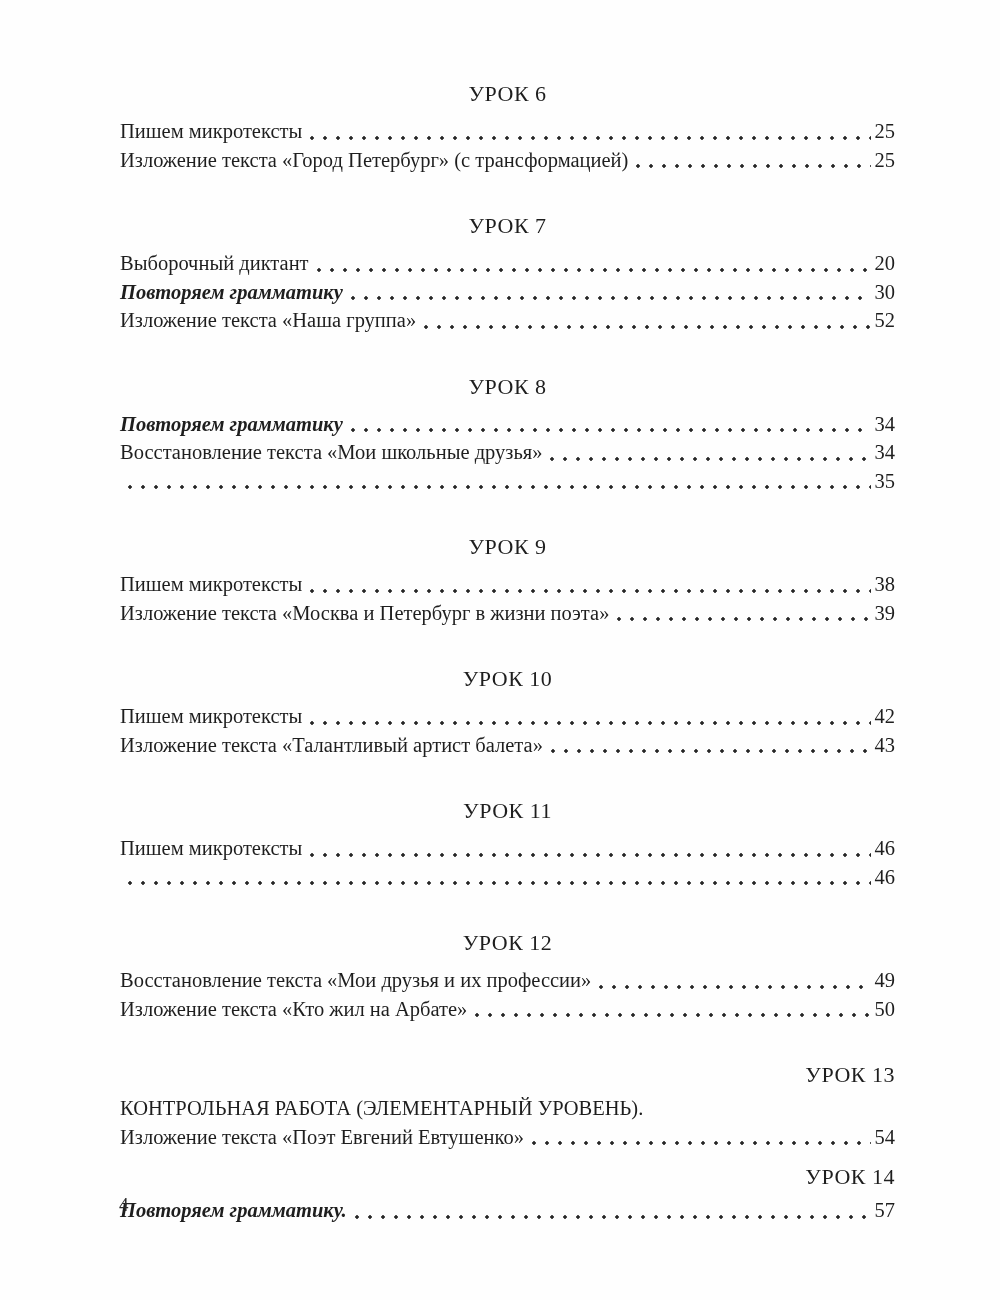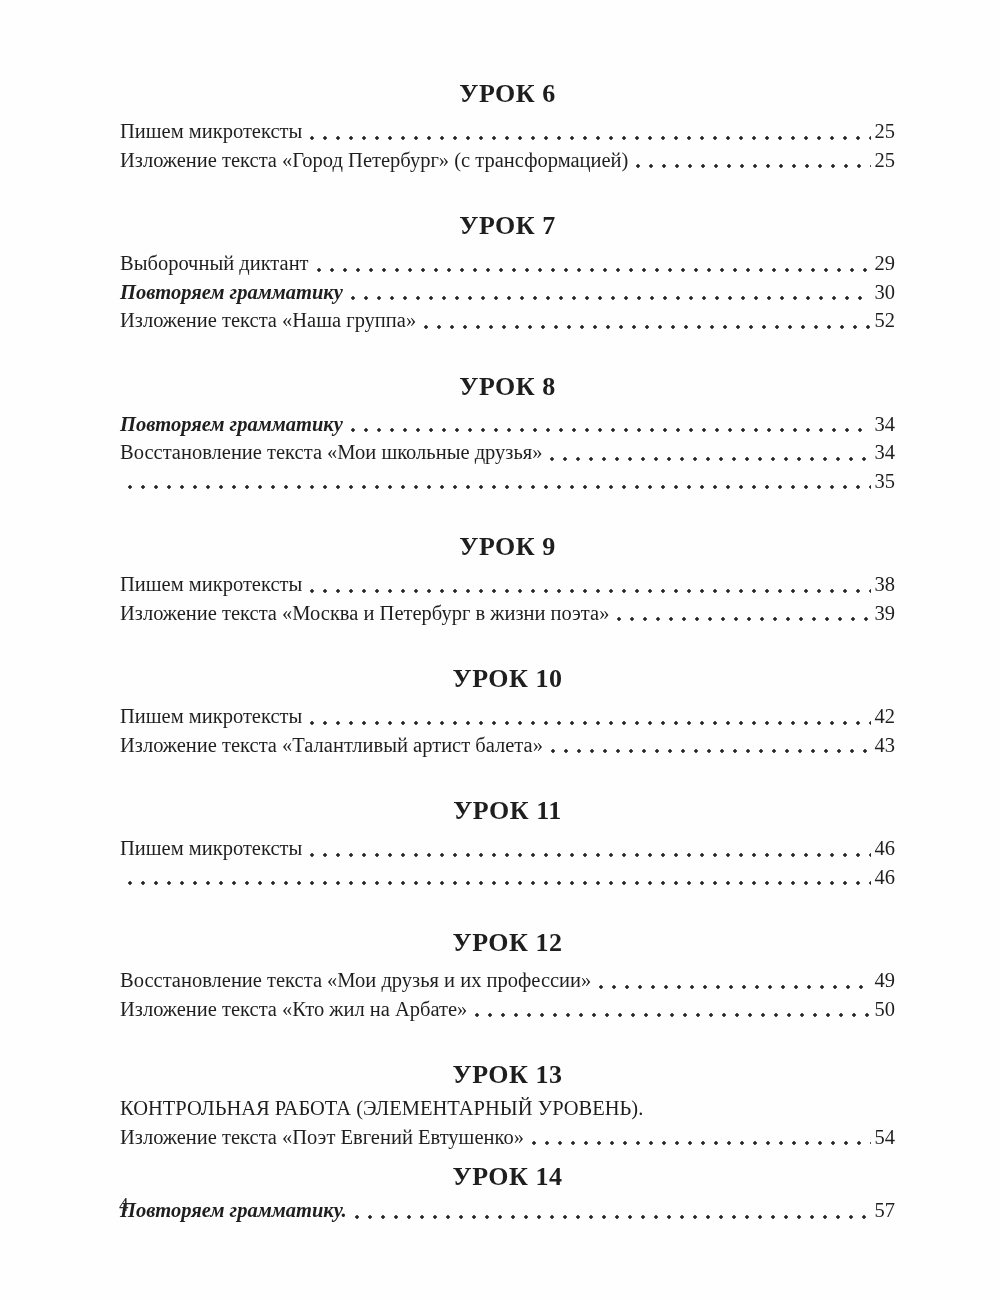--- a/index.html
+++ b/index.html
@@ -24,27 +24,28 @@
   }
   .section:first-child {
     margin-top: 0;
   }
   .section.tight {
     margin-top: 12px;
   }
   .heading {
     margin: 0 0 9px 0;
     text-align: center;
-    font-size: 26px;
+    font-size: 22px;
     line-height: 28px;
-    font-weight: bold;
+    font-weight: normal;
     letter-spacing: 0.5px;
   }
   .section.tight-heading .heading {
     margin-bottom: 5px;
+    text-align: right;
   }
   .entry {
     display: flex;
     align-items: center;
     font-size: 20.5px;
     line-height: 28.5px;
     white-space: nowrap;
   }
   .entry .title {
     flex: 0 0 auto;
@@ -96,21 +97,21 @@
   </div>
 </div>
   </section>
 
   <section class="section">
     <h2 class="heading">УРОК 7</h2>
     <div class="entries">
   <div class="entry">
     <span class="title">Выборочный диктант</span>
     <span class="dots"></span>
-    <span class="pageno">29</span>
+    <span class="pageno">20</span>
   </div>
 
   <div class="entry italic">
     <span class="title">Повторяем грамматику</span>
     <span class="dots"></span>
     <span class="pageno">30</span>
   </div>
 
   <div class="entry">
     <span class="title">Изложение текста «Наша группа»</span>

